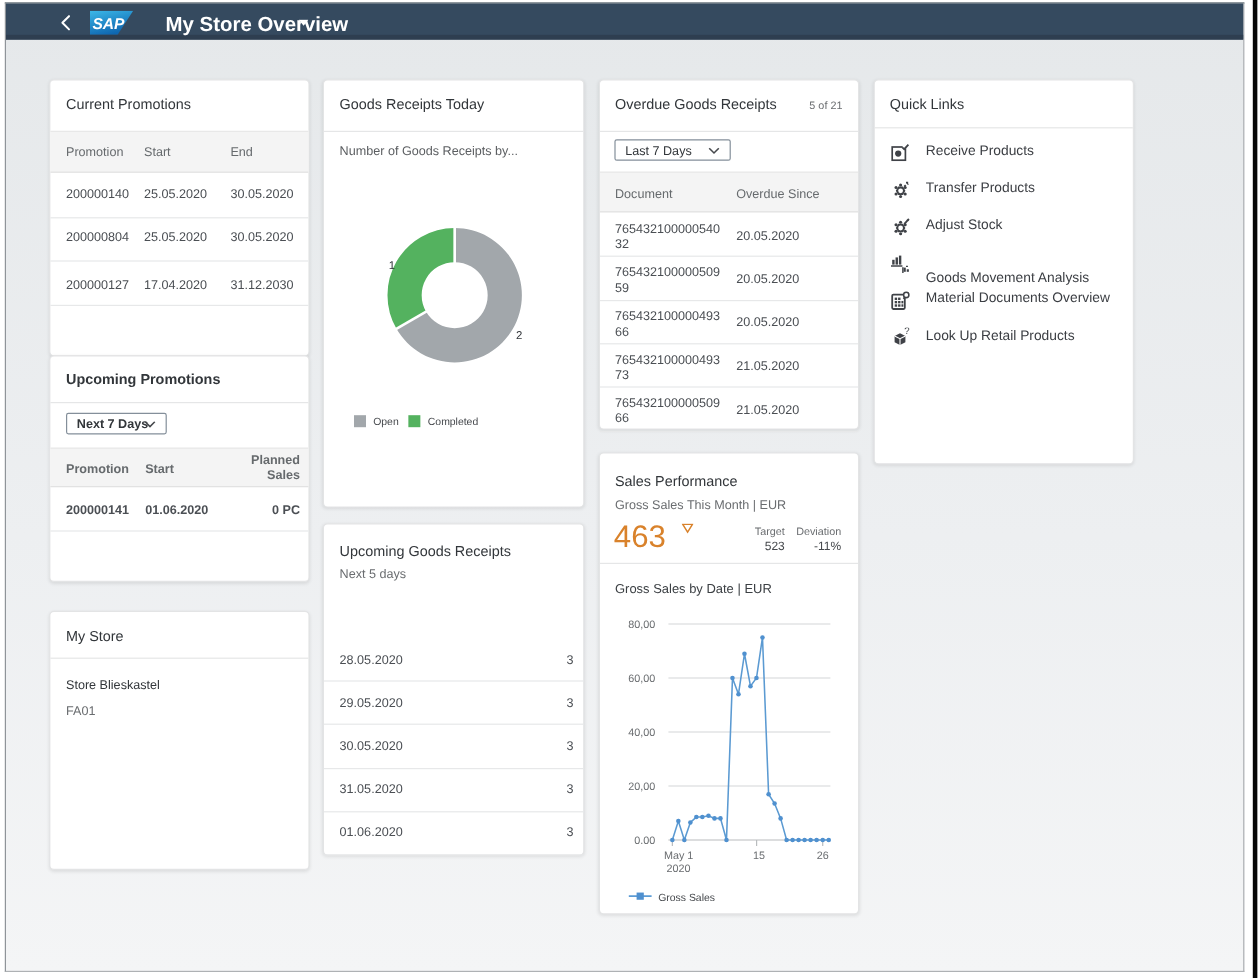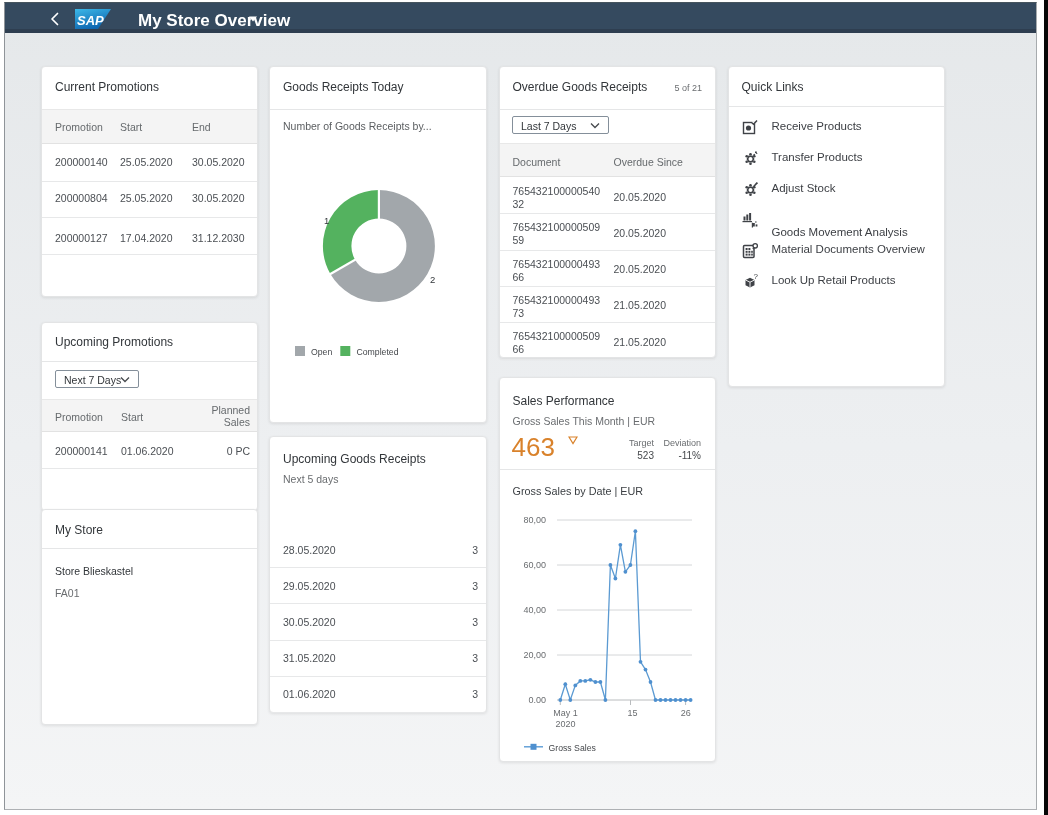--- a/index.html
+++ b/index.html
@@ -58,21 +58,21 @@
   <div class="td" style="left:13px;top:125px;">200000804</div>
   <div class="td" style="left:78px;top:125px;">25.05.2020</div>
   <div class="td" style="left:150px;top:125px;">30.05.2020</div>
   <div class="rowline" style="top:150px;"></div>
   <div class="td" style="left:13px;top:164.5px;">200000127</div>
   <div class="td" style="left:78px;top:164.5px;">17.04.2020</div>
   <div class="td" style="left:150px;top:164.5px;">31.12.2030</div>
   <div class="rowline" style="top:186.5px;"></div>
 </div>
 
-<div class="card" style="left:36px;top:319px;width:217px;height:189px;">
+<div class="card" style="left:36px;top:293px;width:217px;height:189px;font-weight:bold;">
   <div class="ctitle" style="top:11.5px;">Upcoming Promotions</div>
   <div class="divider" style="top:38px;"></div>
   <div class="select" style="left:13px;top:47px;width:84px;height:18px;">
     <span>Next 7 Days</span>
     <svg width="10" height="6" viewBox="0 0 10 6">
             <path d="M1 0.5 L5 4.5 L9 0.5" stroke="#46494d" stroke-width="1.3" fill="none"></path>
           </svg>
   </div>
   <div class="thstrip" style="top:76px;height:32.5px;">
     <div class="th" style="left:13px;top:11px;">Promotion</div>

